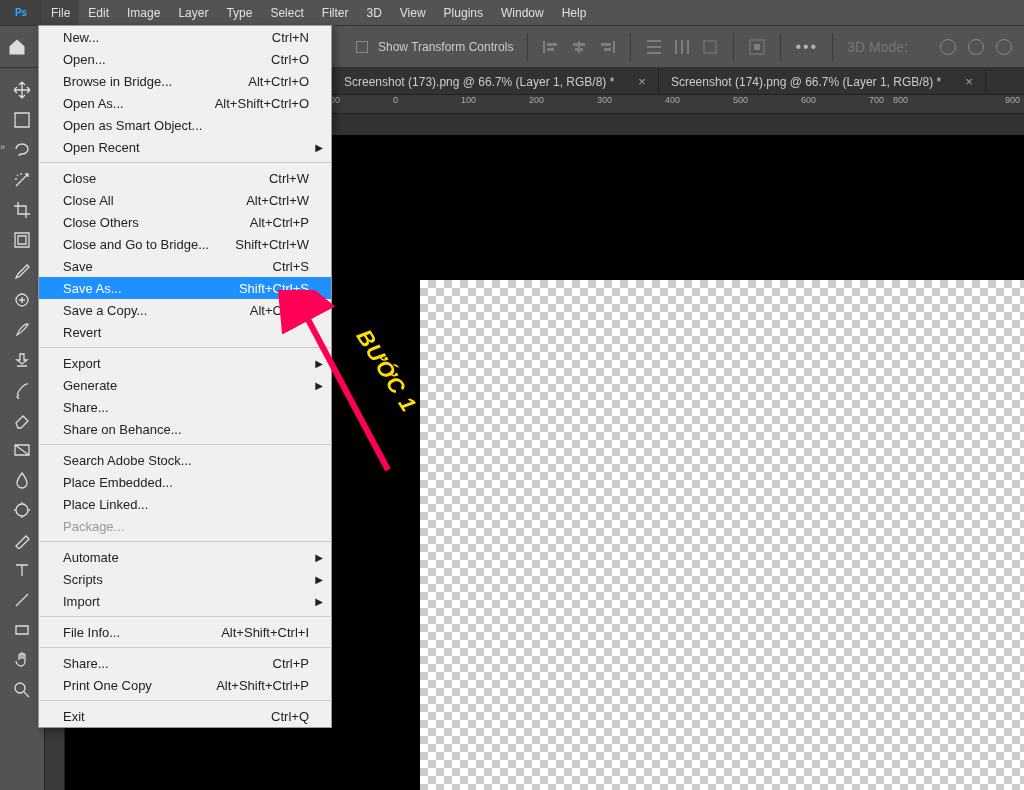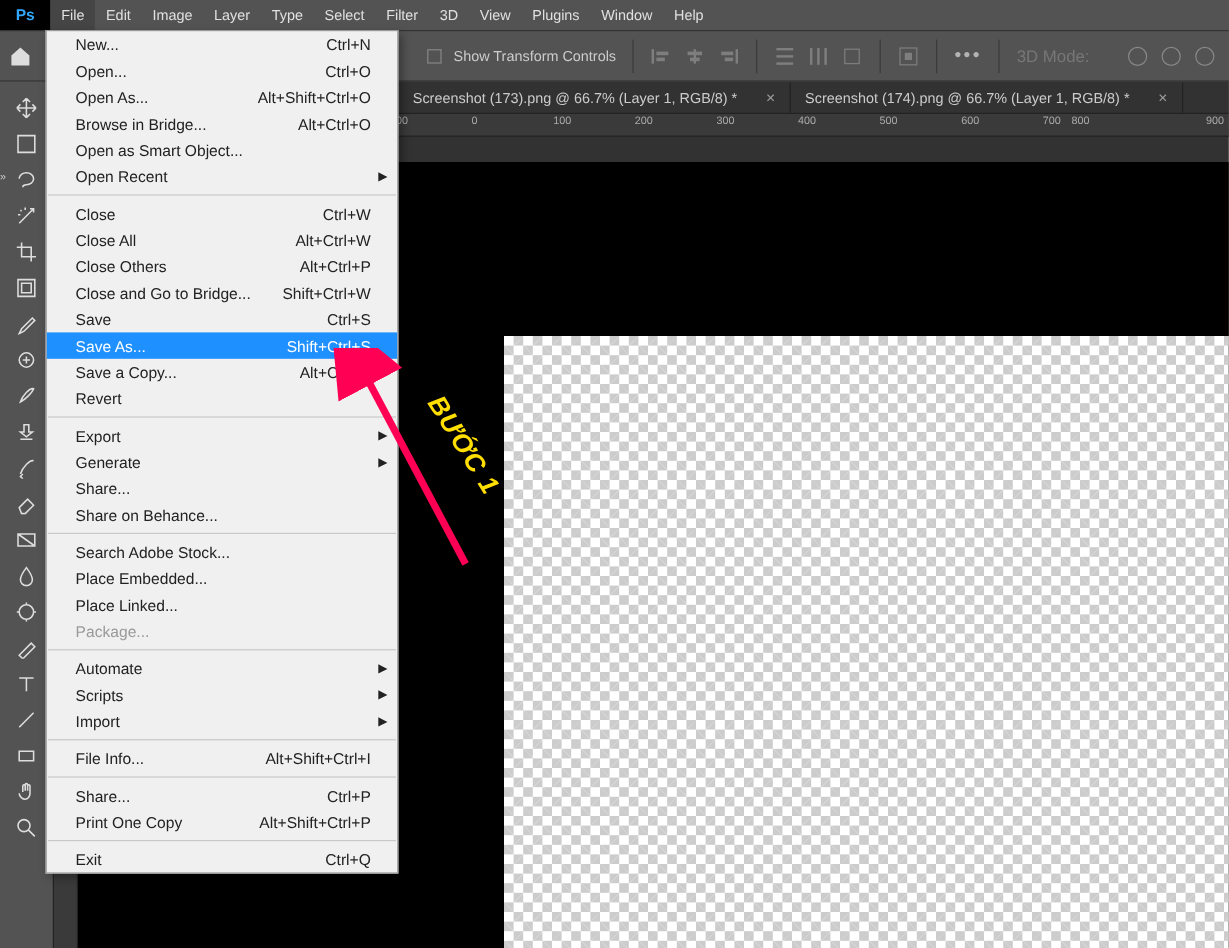--- a/index.html
+++ b/index.html
@@ -1,18 +1,18 @@
 <!DOCTYPE html>
 <html><head>
 <meta charset="utf-8">
 <style>
   * { margin:0; padding:0; box-sizing:border-box; font-family:"Segoe UI",Arial,sans-serif; user-select:none; }
   body { width:1024px; height:790px; background:#323232; overflow:hidden; position:relative; }
   .menubar { height:25px; background:#535353; display:flex; align-items:center; font-size:12px; color:#e0e0e0; }
-  .ps-logo { width:42px; height:25px; background:#000000; color:#31a8ff; font-weight:bold; font-size:13px; display:flex; align-items:center; justify-content:center; }
+  .ps-logo { width:42px; height:25px; background:#404040; color:#31a8ff; font-weight:bold; font-size:10px; display:flex; align-items:center; justify-content:center; }
   .menubar-item { padding:16px 9px; height:25px; display:flex; align-items:center; cursor:default; }
   .menubar-item.open { background:#454545; }
   .options-bar { height:43px; background:#535353; display:flex; align-items:center; border-top:1px solid #333; border-bottom:1px solid #333; font-size:12px; color:#ccc; padding-left:7px; gap:14px; position:relative; }
   .options-bar .checkbox { width:12px; height:12px; border:1px solid #888; display:inline-block; vertical-align:middle; }
   .home-ic { width:20px; height:20px; }
   .divider-v { width:1px; height:28px; background:#3a3a3a; }
   .align-ic { width:18px; height:18px; opacity:.5; }
   .dots-ic { font-size:16px; letter-spacing:2px; opacity:.8; }
   .mode3d { color:#777; font-size:14px; }
   .tabbar { height:26px; background:#323232; display:flex; align-items:flex-end; font-size:12px; color:#ccc; padding-left:332px; }
@@ -274,26 +274,26 @@
 <div class="dropdown" id="dropdown">
     <div class="dd-item">
       <span>New...</span>
       <span class="shortcut">Ctrl+N</span>
     </div>
     <div class="dd-item">
       <span>Open...</span>
       <span class="shortcut">Ctrl+O</span>
     </div>
     <div class="dd-item">
+      <span>Browse in Bridge...</span>
+      <span class="shortcut">Alt+Ctrl+O</span>
+    </div>
+    <div class="dd-item">
       <span>Open As...</span>
       <span class="shortcut">Alt+Shift+Ctrl+O</span>
-    </div>
-    <div class="dd-item">
-      <span>Browse in Bridge...</span>
-      <span class="shortcut">Alt+Ctrl+O</span>
     </div>
     <div class="dd-item">
       <span>Open as Smart Object...</span>
     </div>
     <div class="dd-item">
       <span>Open Recent</span>
       <span class="sub">▶</span>
     </div>
     <div class="dd-sep"></div>
     <div class="dd-item">

